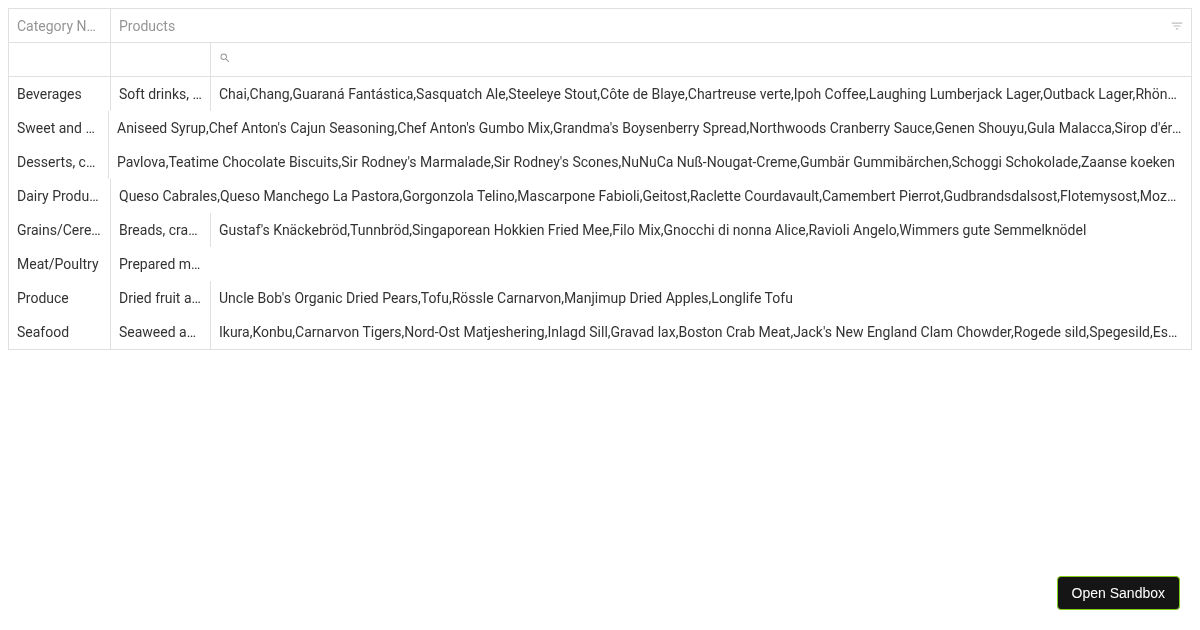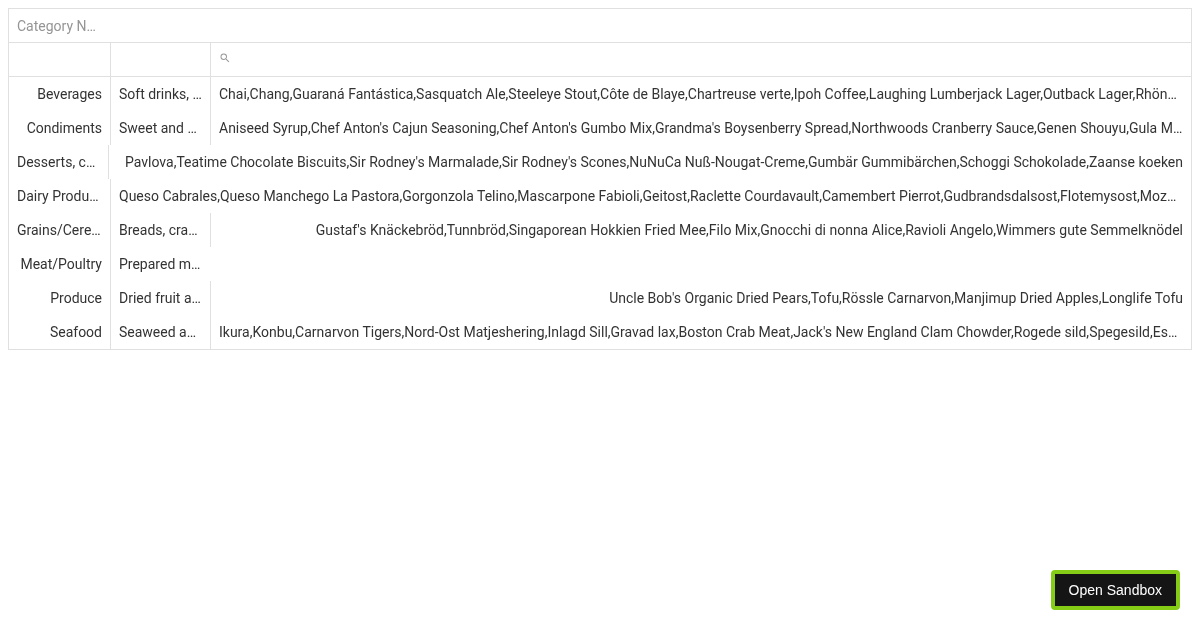--- a/index.html
+++ b/index.html
@@ -27,21 +27,20 @@
     .grid-filter-row {
       display: flex;
       border-bottom: 1px solid #e0e0e0;
       height: 34px;
       align-items: center;
     }
     .grid-row {
       display: flex;
       height: 34px;
       align-items: center;
-      text-align: right;
     }
     .col {
       border-right: 1px solid #e0e0e0;
       padding: 0 8px;
       height: 100%;
       display: flex;
       align-items: center;
       white-space: nowrap;
       overflow: hidden;
       text-overflow: ellipsis;
@@ -102,35 +101,43 @@
       align-items: center;
       justify-content: center;
     }
     .filter-toggle svg { width: 14px; height: 14px; fill: #bdbdbd; }
     .sandbox-btn {
       position: absolute;
       right: 20px;
       bottom: 20px;
       background: #151515;
       color: #fff;
-      border: 4px solid #84cc16;
+      border: 1px solid #84cc16;
       border-radius: 4px;
       padding: 8px 14px;
       font-size: 14px;
       cursor: pointer;
     }
   </style>
 </head>
 <body>
 
 <div class="grid">
 
   <div class="grid-header-row">
     <div class="col col-name header-cell">
       <span class="cell-text">Category Name</span>
+    </div>
+    <div class="col col-products header-cell">
+      <span class="cell-text">Products</span>
+      <span class="filter-toggle">
+        <svg viewBox="0 0 24 24">
+            <path d="M10 18h4v-2h-4v2zM3 6v2h18V6H3zm3 7h12v-2H6v2z"></path>
+          </svg>
+      </span>
     </div>
   </div>
 
   <div class="grid-filter-row">
     <div class="col col-name filter-cell">
       <input class="filter-input" type="text" style="">
     </div>
     <div class="col col-desc filter-cell">
       <input class="filter-input" type="text" style="">
     </div>
@@ -152,23 +159,20 @@
           <span class="cell-text">Beverages</span>
         </div>
         <div class="col col-desc data-cell">
           <span class="cell-text">Soft drinks, coffees, teas, beers, and ales</span>
         </div>
         <div class="col col-products data-cell">
           <span class="cell-text">Chai,Chang,Guaraná Fantástica,Sasquatch Ale,Steeleye Stout,Côte de Blaye,Chartreuse verte,Ipoh Coffee,Laughing Lumberjack Lager,Outback Lager,Rhönbräu Klosterbier,Lakkalikööri</span>
         </div>
       </div>
       <div class="grid-row">
-        <div class="col col-name data-cell">
-          <span class="cell-text">Condiments</span>
-        </div>
         <div class="col col-desc data-cell">
           <span class="cell-text">Sweet and savory sauces, relishes, spreads, and seasonings</span>
         </div>
         <div class="col col-products data-cell">
           <span class="cell-text">Aniseed Syrup,Chef Anton's Cajun Seasoning,Chef Anton's Gumbo Mix,Grandma's Boysenberry Spread,Northwoods Cranberry Sauce,Genen Shouyu,Gula Malacca,Sirop d'érable</span>
         </div>
       </div>
       <div class="grid-row">
         <div class="col col-desc data-cell">
           <span class="cell-text">Desserts, candies, and sweet breads</span>

